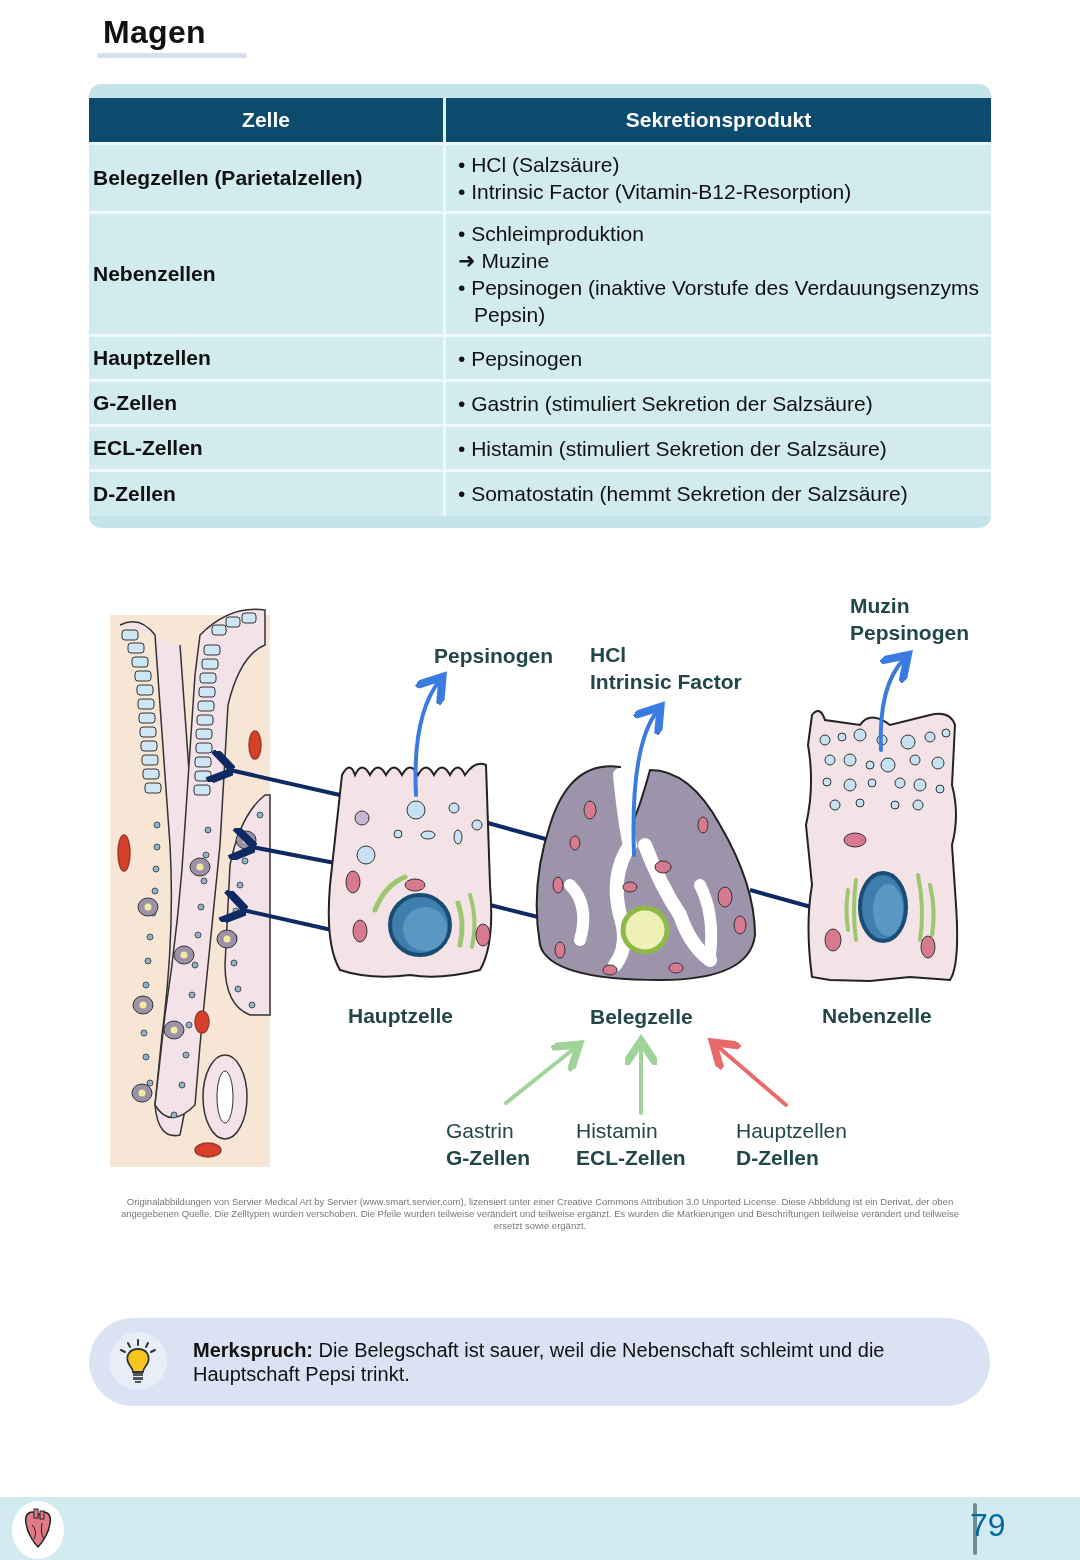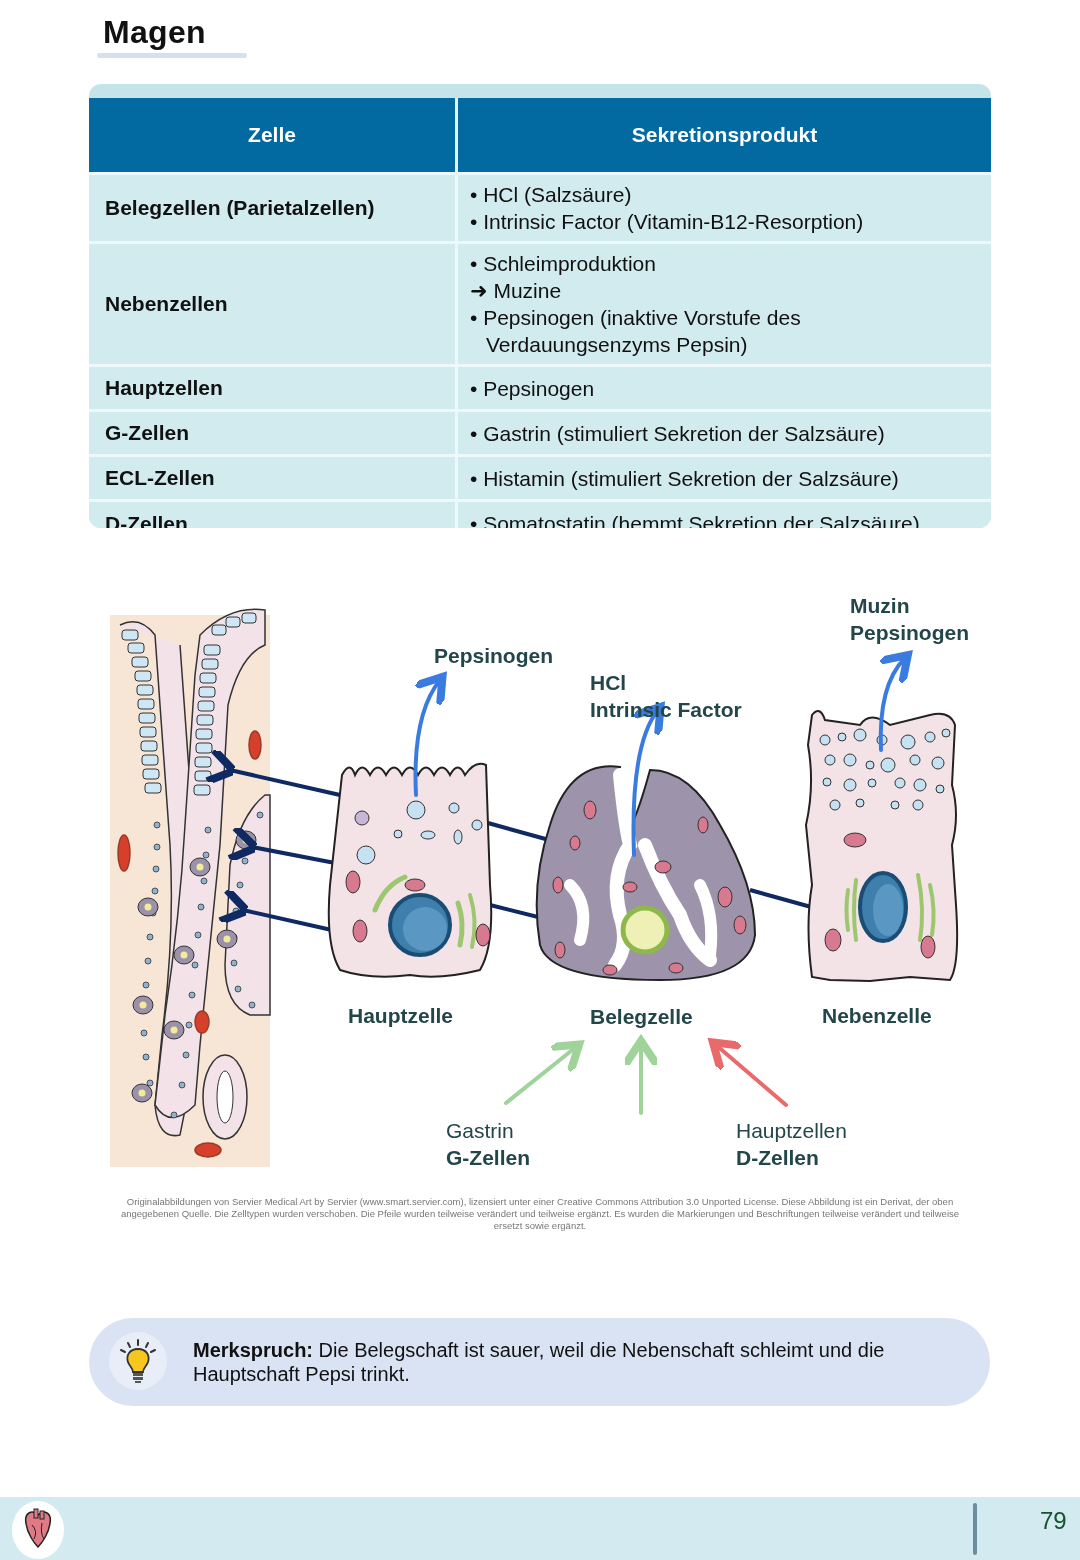--- a/index.html
+++ b/index.html
@@ -12,32 +12,32 @@
     .title-wrap { position: absolute; left: 97px; top: 14px; }
     .page-title { font-size: 32px; font-weight: 700; margin: 0; padding-left: 6px; letter-spacing: 0.3px; }
     .title-underline { width: 150px; height: 5px; border-radius: 3px; background: #d5dff0; margin-top: 2px; }
 
     .table-card {
       position: absolute; left: 89px; top: 84px; width: 902px; height: 444px;
       background: #c5e4e9; border-radius: 12px; overflow: hidden;
     }
     table.sek { position: absolute; left: 0; top: 14px; width: 902px; border-collapse: collapse; }
     table.sek th {
-      background: #0369a1; color: #fff; font-size: 21px; font-weight: 700;
-      height: 44px; padding: 15px; text-align: center;
+      background: #0c4a6e; color: #fff; font-size: 21px; font-weight: 700;
+      height: 44px; padding: 0; text-align: center;
       border-right: 3px solid #e6f3f5;
     }
     table.sek th:last-child { border-right: none; }
     table.sek td {
       background: #d2ebef; font-size: 21px; vertical-align: middle;
       border-top: 3px solid #eef7f9; border-right: 3px solid #eef7f9;
       padding: 6px 12px;
     }
     table.sek td:last-child { border-right: none; }
-    table.sek td.cell-name { font-weight: 700; width: 338px; padding-left: 16px; }
+    table.sek td.cell-name { font-weight: 700; width: 338px; padding-left: 4px; }
     table.sek td.cell-prod { line-height: 27px; padding-left: 12px; }
     .bullet { display: block; padding-left: 16px; text-indent: -16px; }
     .bullet::before { content: "• "; }
     .arrowline { display: block; }
 
     .diagram { position: absolute; left: 100px; top: 585px; width: 880px; height: 600px; }
     .diagram svg { position: absolute; left: 0; top: 0; }
     .dlabel { position: absolute; font-size: 21px; font-weight: 700; color: #23464a; text-align: left; white-space: nowrap; line-height: 27px; }
 
     .credit {
@@ -55,21 +55,21 @@
     }
     .merk-text { position: absolute; left: 104px; top: 20px; width: 760px; font-size: 20px; line-height: 24px; color: #111; }
     .merk-text b { font-weight: 700; }
 
     .footer { position: absolute; left: 0; top: 1497px; width: 1080px; height: 63px; background: #d3ebf0; }
     .footer-logo {
       position: absolute; left: 12px; top: 4px; width: 52px; height: 58px; border-radius: 50%;
       background: #fff;
     }
     .page-sep { position: absolute; left: 973px; top: 6px; width: 4px; height: 52px; background: #6a8f99; border-radius: 2px; }
-    .page-num { position: absolute; left: 1040px; top: 10px; font-size: 24px; color: #14532d; }
+    .page-num { position: absolute; left: 970px; top: 10px; font-size: 32px; color: #0369a1; }
   </style>
 </head>
 <body>
 
 <div class="title-wrap">
   <h1 class="page-title">Magen</h1>
   <div class="title-underline"></div>
 </div>
 
 <div class="table-card">
@@ -344,36 +344,40 @@
     </g>
 
     <g stroke-width="4" fill="none" stroke-linecap="round">
       <line x1="406" y1="518" x2="476" y2="462" stroke="#9fd39a" marker-end="url(#ah-green)"></line>
       <line x1="541" y1="528" x2="541" y2="460" stroke="#9fd39a" marker-end="url(#ah-green)"></line>
       <line x1="686" y1="520" x2="616" y2="460" stroke="#e86a6a" marker-end="url(#ah-red)"></line>
     </g>
   </svg>
 
   <div class="dlabel" style="left:334px; top:57px;">Pepsinogen</div>
-  <div class="dlabel" style="left:490px; top:56px; width:160px;margin-top:28px;">
+  <div class="dlabel" style="left:490px; top:56px; width:160px;">
     <span>HCl</span><br>
     <span>Intrinsic Factor</span>
   </div>
   <div class="dlabel" style="left:750px; top:7px; width:126px;">
     <span>Muzin</span><br>
     <span>Pepsinogen</span>
   </div>
 
   <div class="dlabel" style="left:248px; top:417px;">Hauptzelle</div>
   <div class="dlabel" style="left:490px; top:418px;">Belegzelle</div>
   <div class="dlabel" style="left:722px; top:417px;">Nebenzelle</div>
 
   <div class="dlabel" style="left:346px; top:532px; width:100px;">
     <span class="light" style="font-weight:400">Gastrin</span><br>
     <span>G-Zellen</span>
+  </div>
+  <div class="dlabel" style="left:476px; top:532px; width:130px;">
+    <span style="font-weight:400">Histamin</span><br>
+    <span>ECL-Zellen</span>
   </div>
   <div class="dlabel" style="left:636px; top:532px; width:140px;">
     <span style="font-weight:400">Hauptzellen</span><br>
     <span>D-Zellen</span>
   </div>
 </div>
 
 <div class="credit">Originalabbildungen von Servier Medical Art by Servier (www.smart.servier.com), lizensiert unter einer Creative Commons Attribution 3.0 Unported License. Diese Abbildung ist ein Derivat, der oben angegebenen Quelle. Die Zelltypen wurden verschoben. Die Pfeile wurden teilweise verändert und teilweise ergänzt. Es wurden die Markierungen und Beschriftungen teilweise verändert und teilweise ersetzt sowie ergänzt.</div>
 
 <div class="merk">

